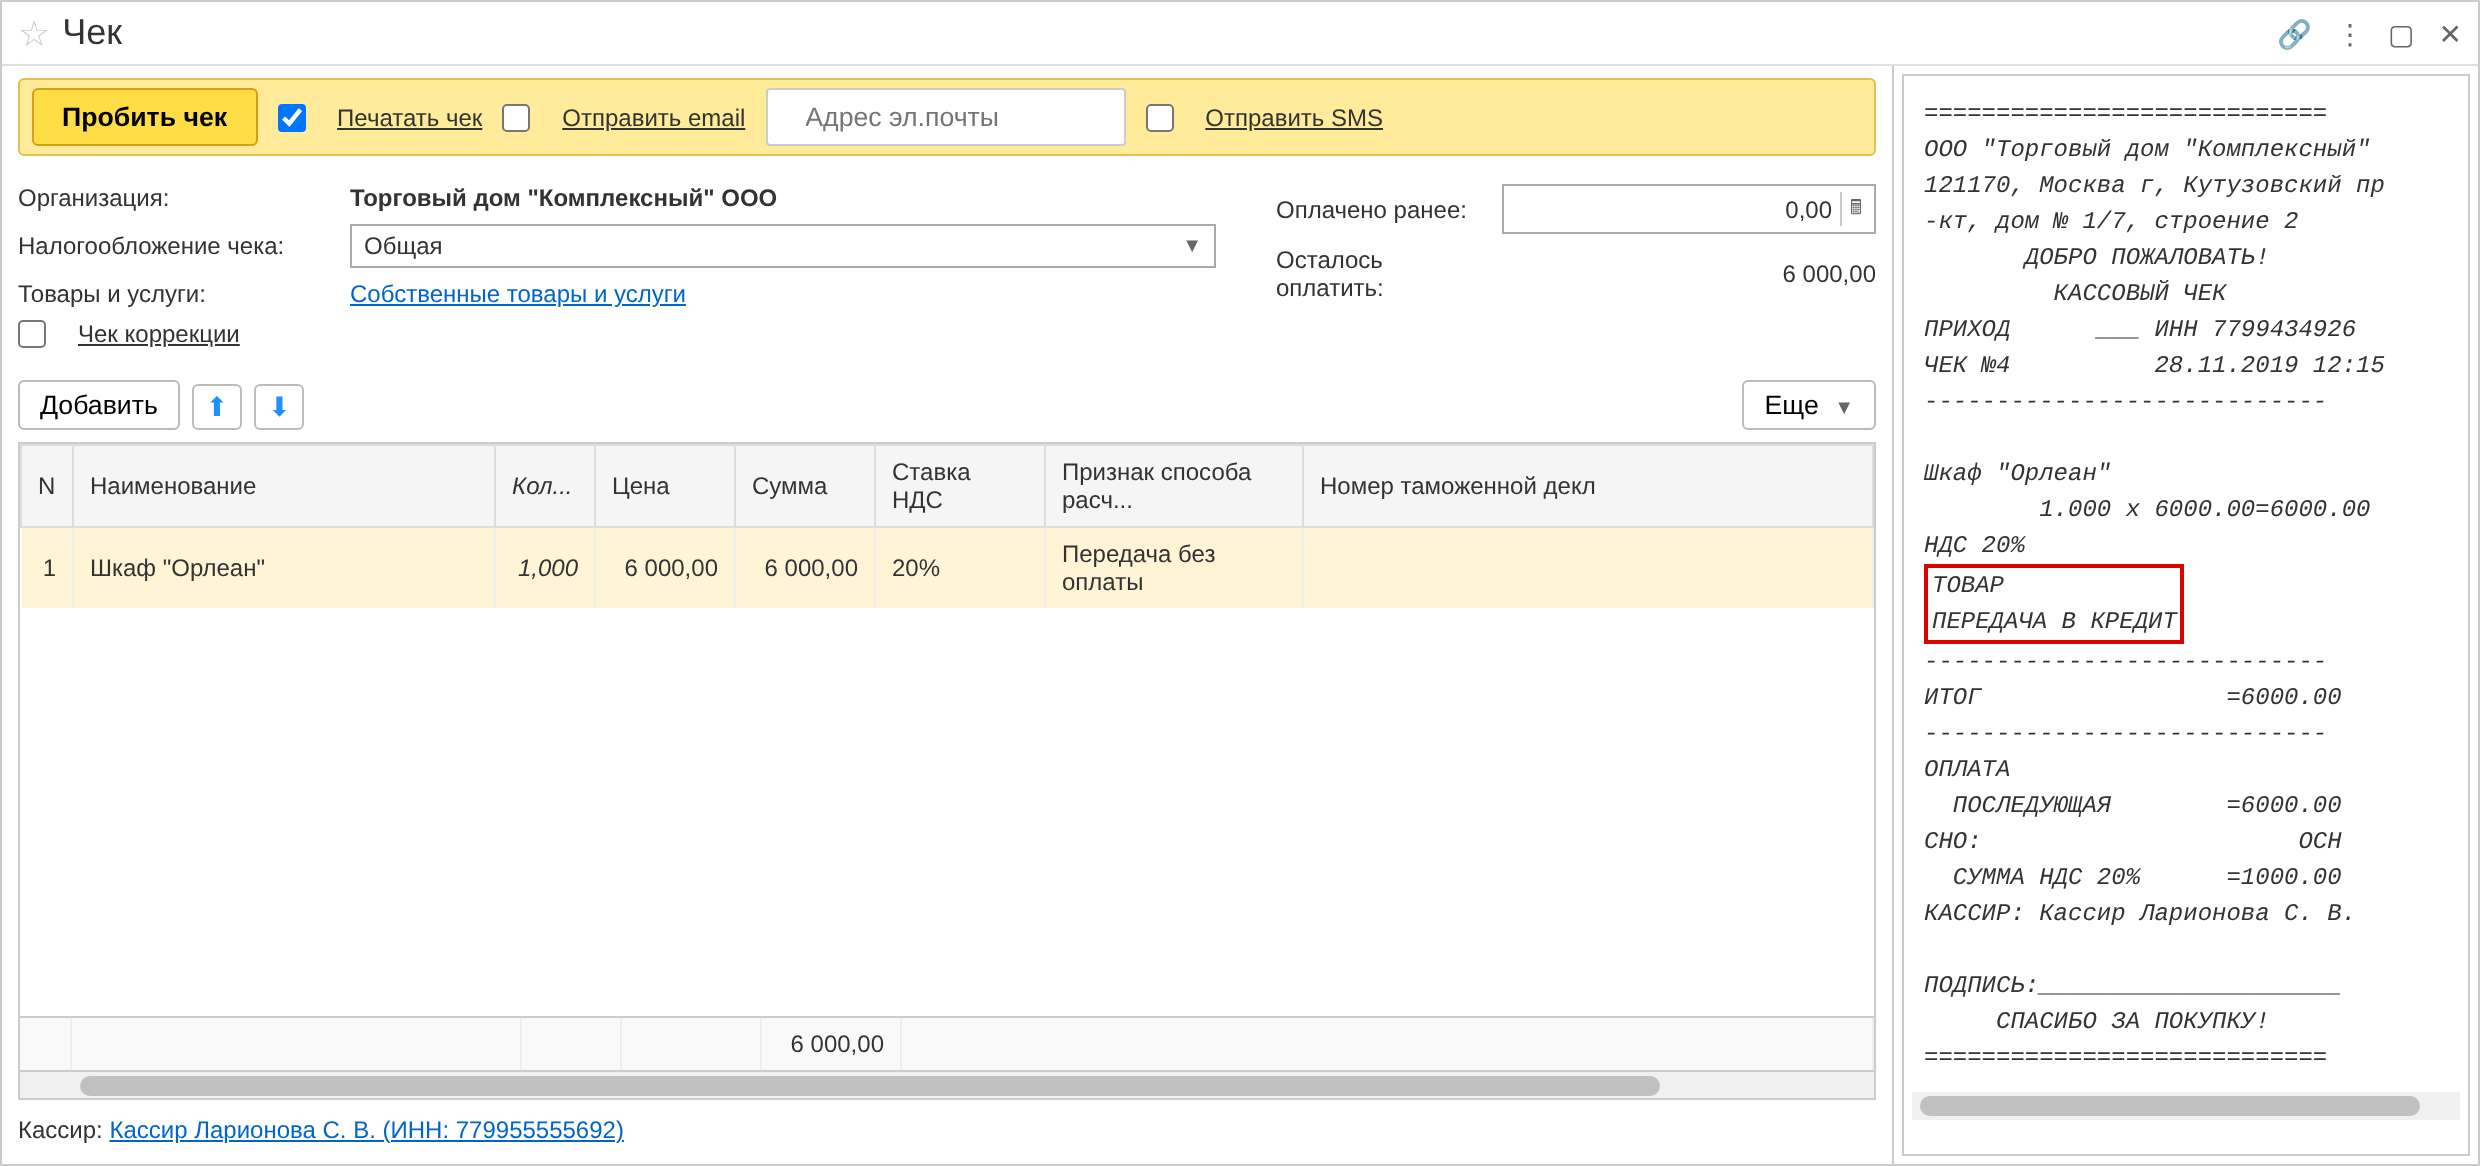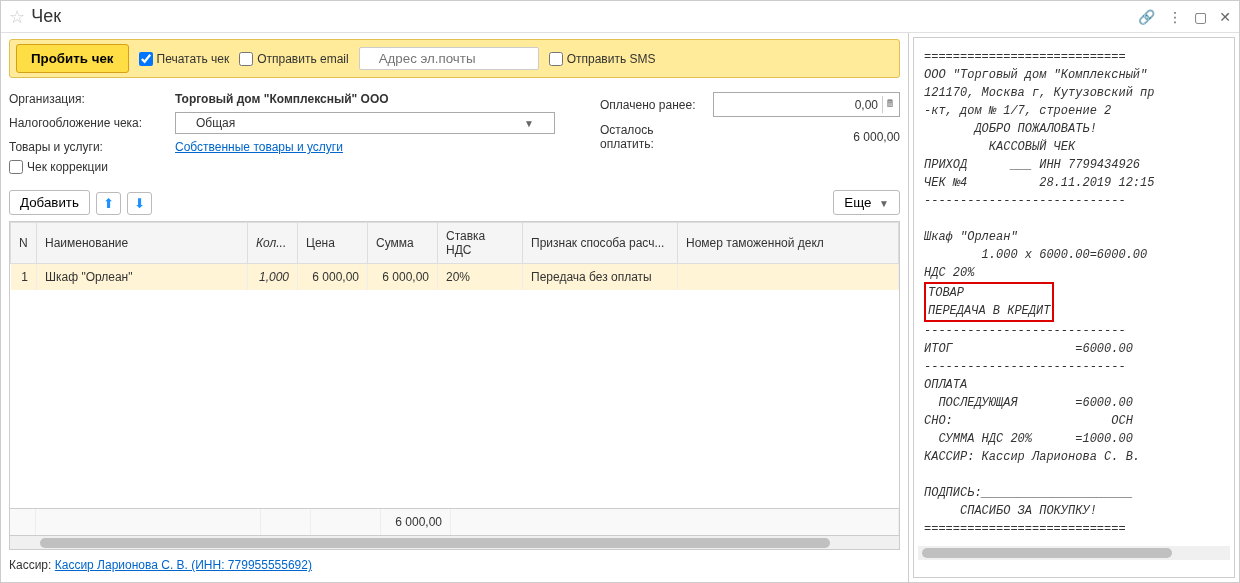--- a/index.html
+++ b/index.html
@@ -31,49 +31,48 @@
     .titlebar .win-controls span { cursor: pointer; color: #666; font-size: 14px; }
     .content { display: flex; flex: 1; overflow: hidden; }
     .left-pane { flex: 1; padding: 6px 8px; display: flex; flex-direction: column; border-right: 1px solid #ccc; }
     .right-pane { width: 322px; padding: 6px 4px; overflow: auto; background: #fff; border: 1px solid #ccc; margin: 4px; }
     .toolbar {
       background: #ffeb99;
       border: 1px solid #e0c050;
       border-radius: 3px;
       padding: 4px 6px;
       display: flex;
-      align-items: center;
       gap: 10px;
       margin-bottom: 8px;
     }
     .btn-main {
       background: #ffdd44;
       border: 1px solid #d4a017;
       padding: 6px 14px;
       font-weight: bold;
       cursor: pointer;
       border-radius: 3px;
     }
-    .chk { display: flex; align-items: center; gap: 4px; cursor: pointer; }
+    .chk { display: flex; align-items: center; gap: 16px; cursor: pointer; text-decoration: underline; }
     .chk input { width: 14px; height: 14px; }
     .txt-input {
       border: 1px solid #ccc;
       padding: 3px 19px;
       background: #fff;
       color: #999;
       border-radius: 2px;
     }
     .form-row { display: flex; align-items: center; margin: 6px 0; gap: 8px; }
     .form-label { width: 158px; }
     .form-val { }
     .link { color: #0066cc; text-decoration: underline; cursor: pointer; }
     .select-field {
       border: 1px solid #aaa;
-      padding: 3px 20px;
-      width: 380px;
+      padding: 3px 6px;
+      width: 433px;
       display: flex;
       justify-content: space-between;
       align-items: center;
       background: #fff;
       cursor: pointer;
     }
     .select-field .arrow { color: #666; font-size: 10px; }
     .paid-input {
       border: 1px solid #aaa;
       padding: 3px 6px;
@@ -127,21 +126,21 @@
       padding: 4px 6px;
       font-style: italic;
     }
     .hl-red { border: 2px solid #d00; display: inline-block; padding: 0 2px; }
     .col-n { width: 26px; text-align: right; }
     .col-name { width: 211px; }
     .col-qty { width: 50px; text-align: right; font-style: italic; }
     .col-price { width: 70px; text-align: right; }
     .col-sum { width: 70px; text-align: right; }
     .col-vat { width: 85px; }
-    .col-method { width: 155px; margin-top: 24px; }
+    .col-method { width: 129px; margin-top: 24px; }
     .col-decl { }
     .right-scrollbar { height: 14px; background: #f0f0f0; position: relative; margin-top: 4px; }
     .right-scrollbar .thumb { position: absolute; left: 4px; top: 2px; height: 10px; width: 250px; background: #c0c0c0; border-radius: 5px; }
   </style>
 </head>
 <body>
 
 <div class="window">
   <div class="titlebar">
     <span class="star">☆</span>

